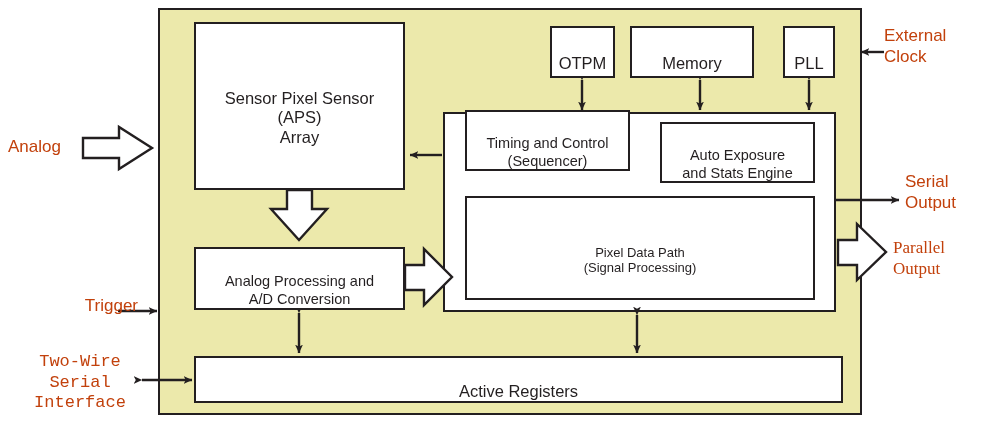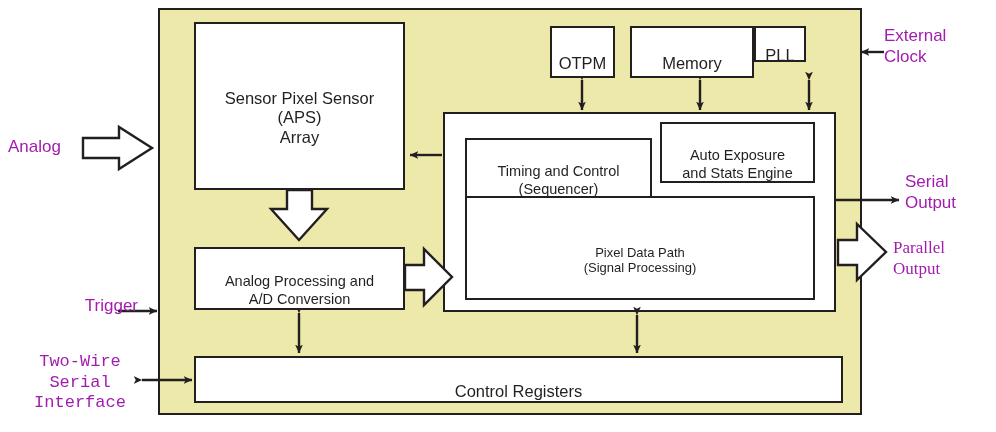--- a/index.html
+++ b/index.html
@@ -44,33 +44,33 @@
     justify-content: center;
     text-align: center;
     line-height: 1.18;
   }
   .block .lbl { display: block; margin-top: 24px; }
 
   
   .aps        { left: 194px; top: 22px;  width: 211px; height: 168px; font-size: 16.5px; }
   .otpm       { left: 550px; top: 26px;  width: 65px;  height: 52px;  font-size: 16.5px; }
   .memory     { left: 630px; top: 26px;  width: 124px; height: 52px;  font-size: 16.5px; }
-  .pll        { left: 754px; top: 26px;  width: 52px;  height: 36px;  font-size: 16.5px; justify-content: center; }
+  .pll        { left: 783px; top: 26px;  width: 52px;  height: 52px;  font-size: 16.5px; justify-content: center; }
   .innerpanel { left: 443px; top: 112px; width: 393px; height: 200px; background:#fff; border:2px solid #231f20; box-sizing:border-box; }
-  .timing     { left: 465px; top: 138px; width: 187px; height: 61px;  font-size: 14.5px; }
+  .timing     { left: 465px; top: 110px; width: 165px; height: 61px;  font-size: 14.5px; }
   .autoexp    { left: 660px; top: 122px; width: 155px; height: 61px;  font-size: 14.5px; }
   .pixelpath  { left: 465px; top: 196px; width: 350px; height: 104px; font-size: 13px; }
   .analog     { left: 194px; top: 247px; width: 211px; height: 63px;  font-size: 14.5px; }
   .ctrlregs   { left: 194px; top: 356px; width: 649px; height: 47px;  font-size: 16.5px; }
 
   
   .label {
     font-size: 17px;
     line-height: 1.22;
-    color: #a21caf;
+    color: #c2410c;
     white-space: pre-line;
   }
   .lbl-power    { left: 8px;   top: 137px; width: 120px; text-align: left; }
   .lbl-trigger  { left: 28px;  top: 296px; width: 110px; text-align: right; }
   .lbl-twowire  { left: 20px;  top: 352px; width: 120px; text-align: center; font-family: Liberation Mono, monospace; }
   .lbl-extclk   { left: 884px; top: 26px;  width: 104px; text-align: left; }
   .lbl-serial   { left: 905px; top: 172px; width: 90px;  text-align: left; }
   .lbl-parallel { left: 893px; top: 238px; width: 102px; text-align: left; }
 
   svg.overlay {
@@ -178,21 +178,21 @@
     <span class="lbl" style="white-space: pre-line;">Pixel Data Path
 (Signal Processing)</span>
   </div>
 
   <div class="abs block analog">
     <span class="lbl" style="white-space: pre-line;">Analog Processing and
 A/D Conversion</span>
   </div>
 
   <div class="abs block ctrlregs">
-    <span class="lbl">Control Registers</span>
+    <span class="lbl">Active Registers</span>
   </div>
 
   <div class="abs label lbl-power">Analog</div>
   <div class="abs label lbl-trigger">Trigger</div>
   <div class="abs label lbl-twowire" style="white-space: pre-line;">Two-Wire
 Serial
 Interface</div>
   <div class="abs label lbl-extclk" style="white-space: pre-line;">External
 Clock</div>
   <div class="abs label lbl-serial" style="white-space: pre-line;">Serial

